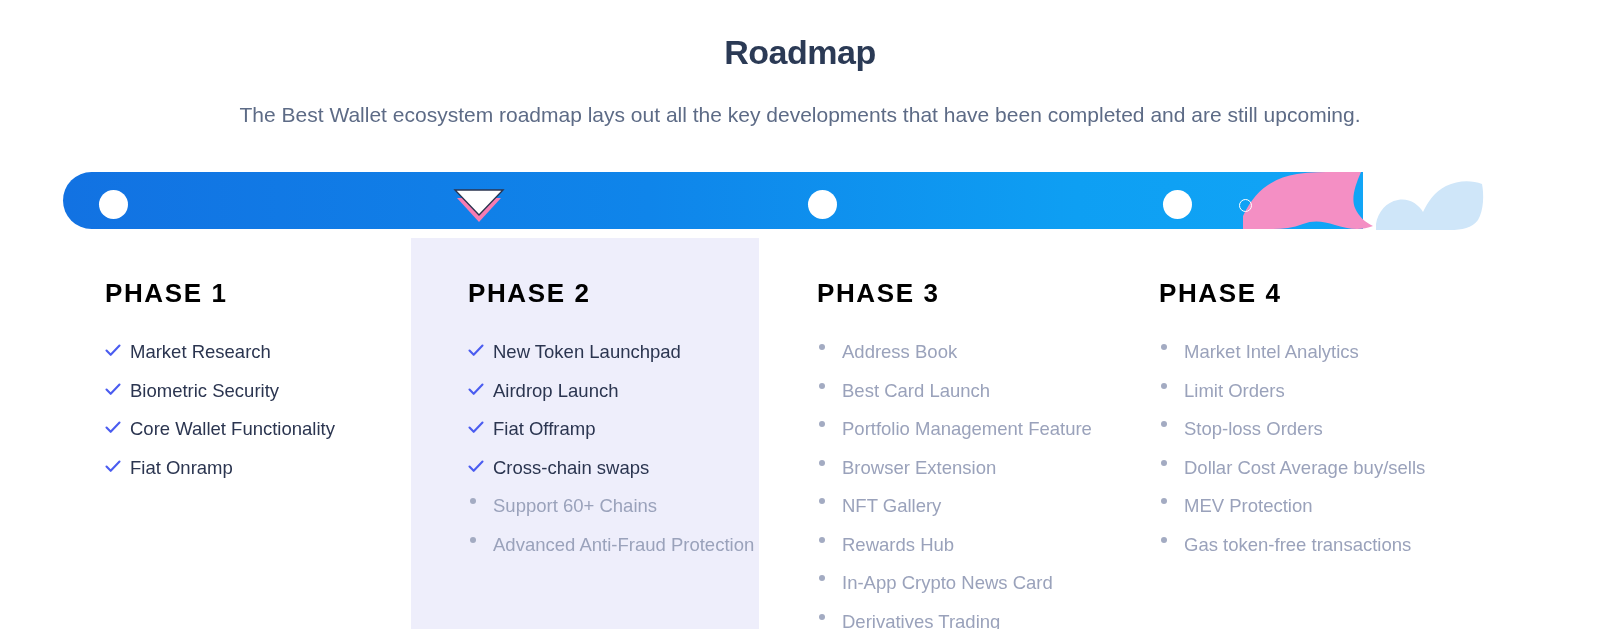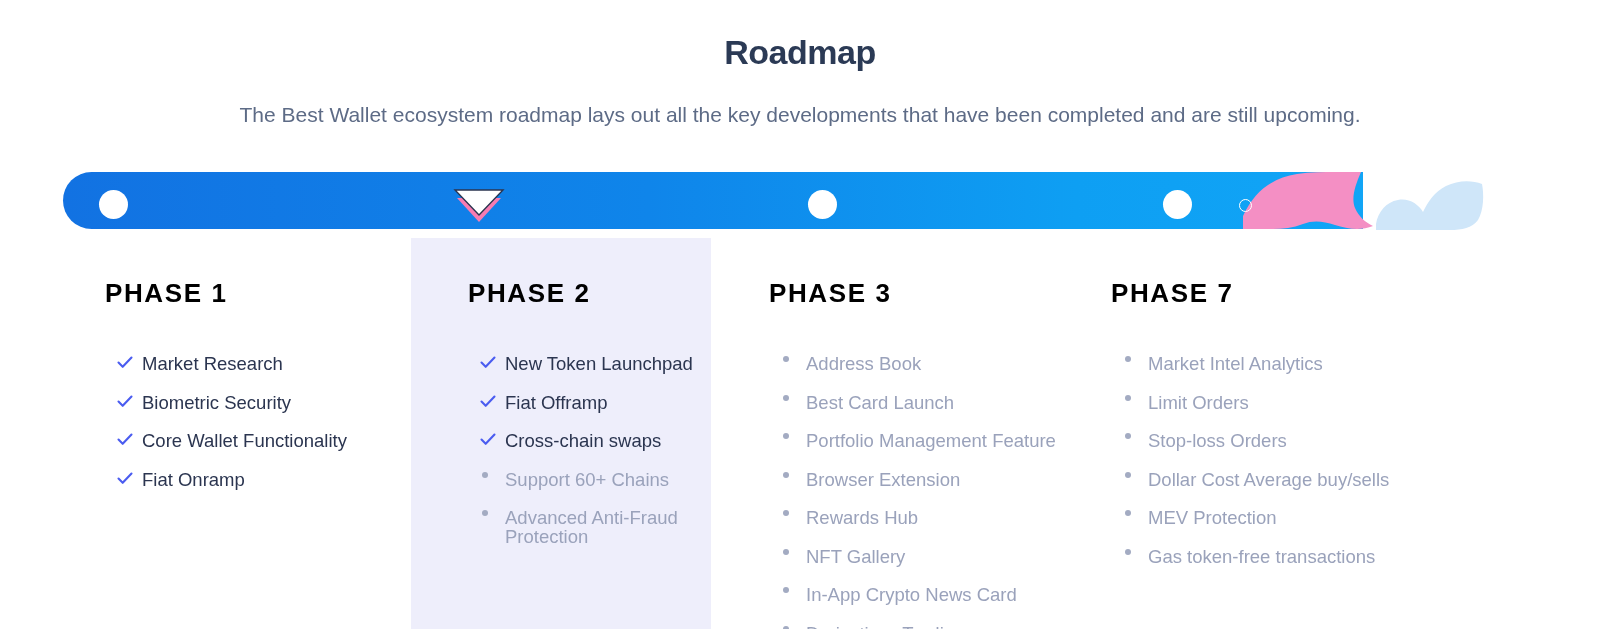--- a/index.html
+++ b/index.html
@@ -110,35 +110,35 @@
     width: 1600px;
     height: 391px;
     display: flex;
   }
   .phase-col {
     position: relative;
     box-sizing: border-box;
   }
   .phase-col.spacer-left { width: 63px; }
   .phase-col.c1 { width: 348px; padding-left: 42px; }
-  .phase-col.c2 { width: 300px; padding-left: 57px; background: #eeeefb; }
+  .phase-col.c2 { width: 348px; padding-left: 57px; background: #eeeefb; }
   .phase-col.c3 { width: 362px; padding-left: 58px; }
   .phase-col.c4 { width: 360px; padding-left: 38px; }
 
   .phase-title {
     font-size: 26px;
     font-weight: 700;
     letter-spacing: 1.6px;
     color: #000000;
     margin: 0;
     padding-top: 40px;
   }
   .phase-list {
     list-style: none;
-    margin: 12px;
+    margin: 0;
     padding: 0;
     padding-top: 24px;
   }
   .phase-list li {
     display: flex;
     align-items: flex-start;
     font-size: 18.5px;
     line-height: 1;
     padding: 10px 0;
   }
@@ -253,20 +253,28 @@
             </svg>
         </span>
         <span class="item-label">New Token Launchpad</span>
       </li>
       <li class="done">
         <span class="bullet-box">
           <svg class="check-icon" width="16" height="13" viewBox="0 0 16 13">
               <path d="M1.5,6.6 L5.7,10.8 L14.5,1.6" fill="none" stroke="#4a5cf0" stroke-width="2.1" stroke-linecap="round" stroke-linejoin="round"></path>
             </svg>
         </span>
+        <span class="item-label">Airdrop Launch</span>
+      </li>
+      <li class="done">
+        <span class="bullet-box">
+          <svg class="check-icon" width="16" height="13" viewBox="0 0 16 13">
+              <path d="M1.5,6.6 L5.7,10.8 L14.5,1.6" fill="none" stroke="#4a5cf0" stroke-width="2.1" stroke-linecap="round" stroke-linejoin="round"></path>
+            </svg>
+        </span>
         <span class="item-label">Fiat Offramp</span>
       </li>
       <li class="done">
         <span class="bullet-box">
           <svg class="check-icon" width="16" height="13" viewBox="0 0 16 13">
               <path d="M1.5,6.6 L5.7,10.8 L14.5,1.6" fill="none" stroke="#4a5cf0" stroke-width="2.1" stroke-linecap="round" stroke-linejoin="round"></path>
             </svg>
         </span>
         <span class="item-label">Cross-chain swaps</span>
       </li>
@@ -309,46 +317,46 @@
       <li class="todo">
         <span class="bullet-box">
             <span class="dot-bullet"></span>
           </span>
         <span class="item-label">Browser Extension</span>
       </li>
       <li class="todo">
         <span class="bullet-box">
             <span class="dot-bullet"></span>
           </span>
+        <span class="item-label">NFT Gallery</span>
+      </li>
+      <li class="todo">
+        <span class="bullet-box">
+            <span class="dot-bullet"></span>
+          </span>
         <span class="item-label">Rewards Hub</span>
       </li>
       <li class="todo">
         <span class="bullet-box">
             <span class="dot-bullet"></span>
           </span>
-        <span class="item-label">NFT Gallery</span>
-      </li>
-      <li class="todo">
-        <span class="bullet-box">
-            <span class="dot-bullet"></span>
-          </span>
         <span class="item-label">In-App Crypto News Card</span>
       </li>
       <li class="todo">
         <span class="bullet-box">
             <span class="dot-bullet"></span>
           </span>
         <span class="item-label">Derivatives Trading</span>
       </li>
 
     </ul>
   </div>
 
   <div class="phase-col c4">
-    <h2 class="phase-title">PHASE 7</h2>
+    <h2 class="phase-title">PHASE 4</h2>
     <ul class="phase-list">
       <li class="todo">
         <span class="bullet-box">
             <span class="dot-bullet"></span>
           </span>
         <span class="item-label">Market Intel Analytics</span>
       </li>
       <li class="todo">
         <span class="bullet-box">
             <span class="dot-bullet"></span>

